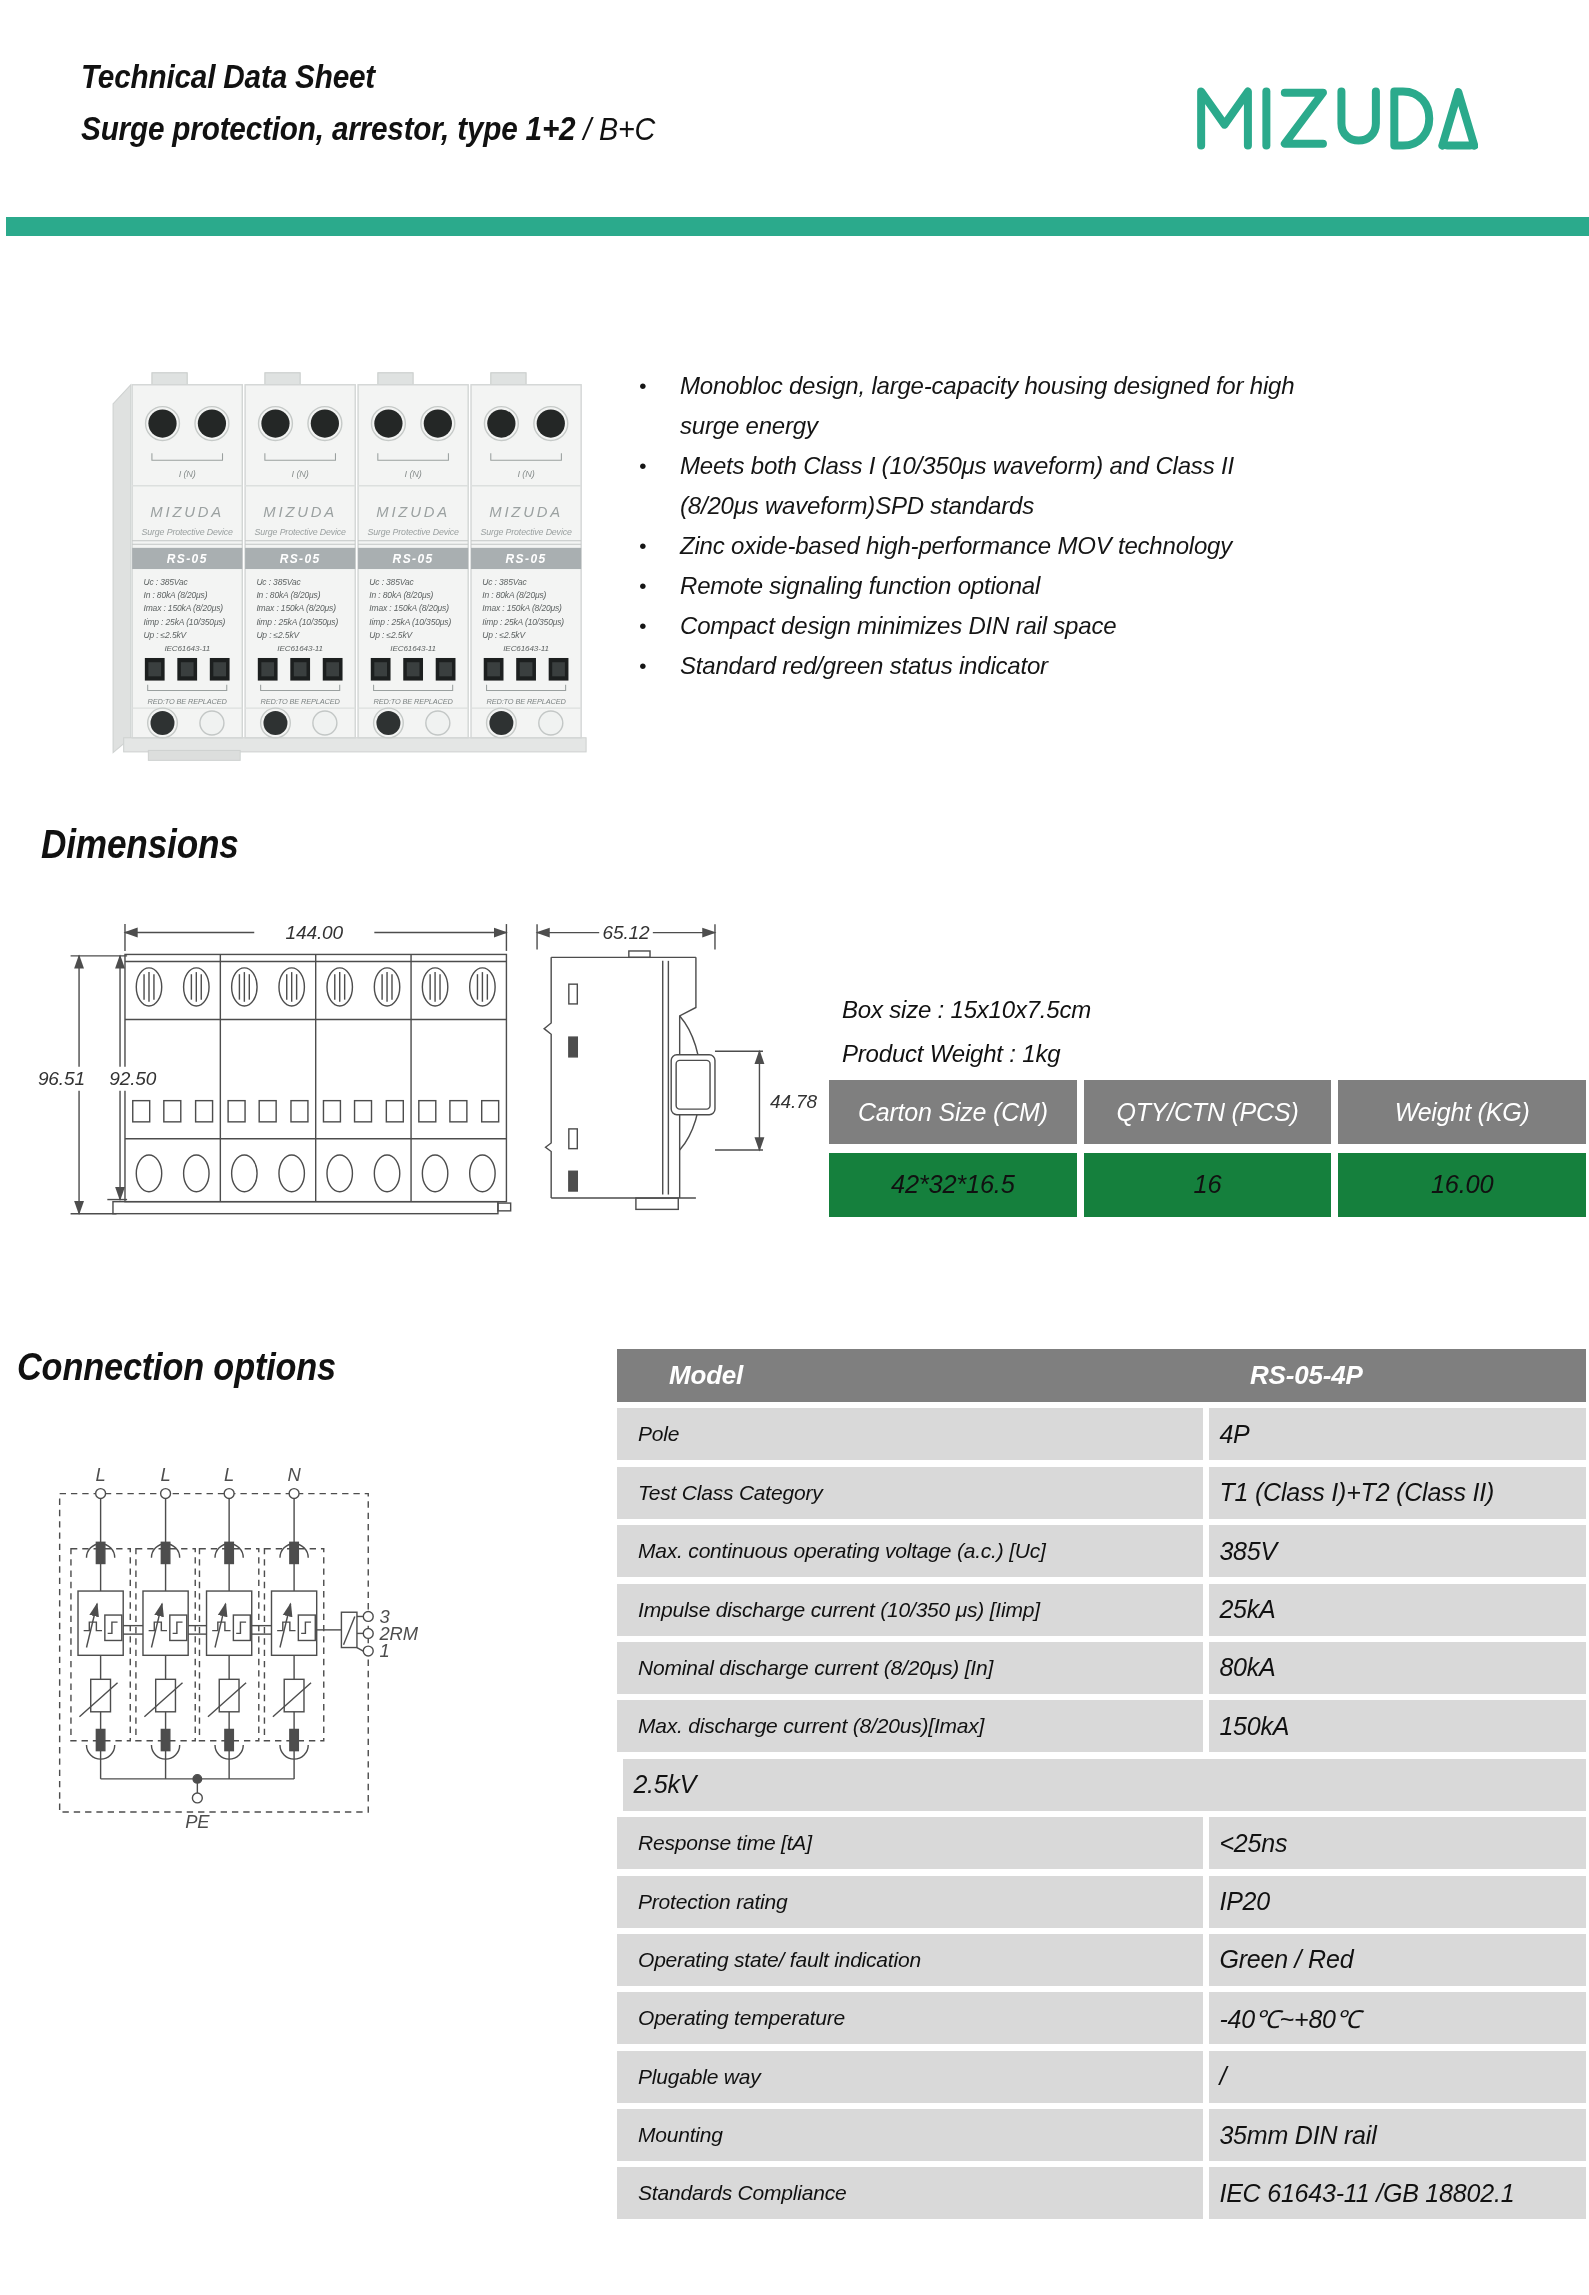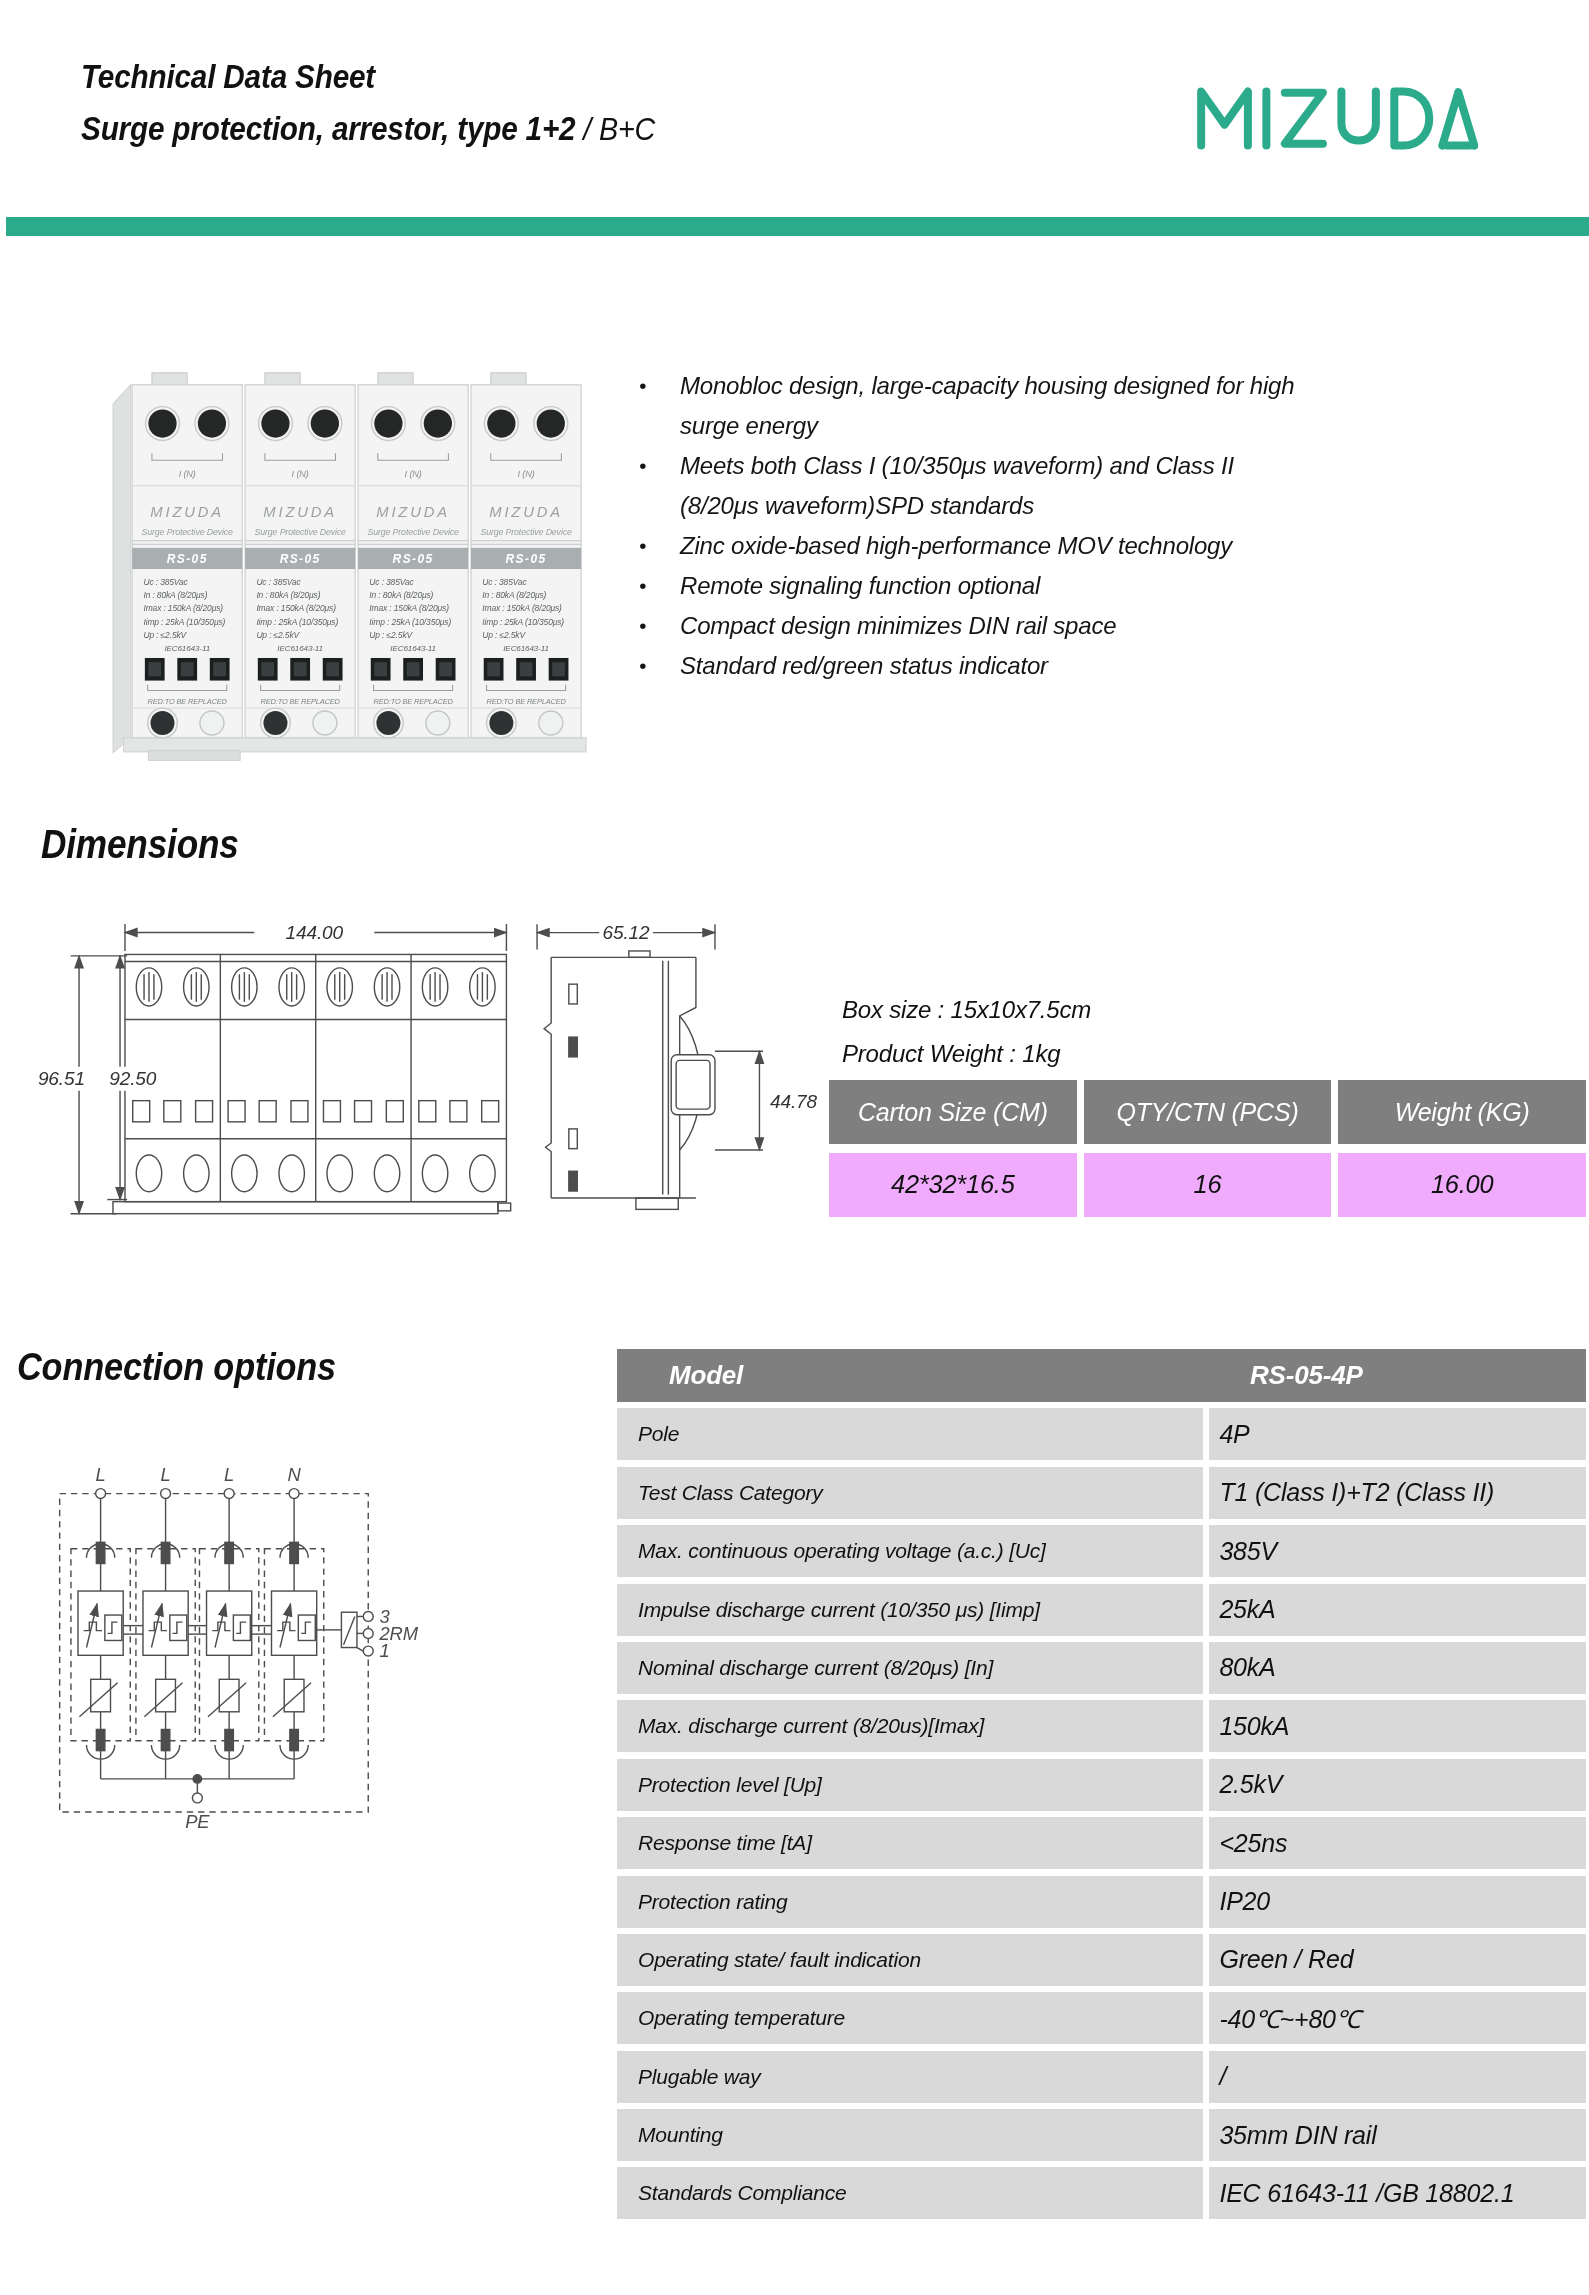--- a/index.html
+++ b/index.html
@@ -20,21 +20,21 @@
   
   .h-dimensions{position:absolute;left:41px;top:822px;font-size:40px;font-weight:700;transform:scaleX(.88);transform-origin:left top;}
   .h-connection{position:absolute;left:17px;top:1345px;font-size:39px;font-weight:700;transform:scaleX(.88);transform-origin:left top;}
   
   .box-info{position:absolute;left:842px;top:988px;font-size:24px;line-height:44px;color:#111;}
   
   .carton-table{position:absolute;left:829px;top:1080px;width:757px;}
   .carton-head{display:grid;grid-template-columns:1fr 1fr 1fr;gap:7px;height:64px;}
   .carton-head>div{background:#7F7F7F;color:#fff;font-size:25px;display:flex;align-items:center;justify-content:center;}
   .carton-row{display:grid;grid-template-columns:1fr 1fr 1fr;gap:7px;height:64px;margin-top:8.5px;}
-  .carton-row>div{background:#f0abfc;color:#111;font-size:25.4px;display:flex;align-items:center;justify-content:center;}
+  .carton-row>div{background:#15803d;color:#111;font-size:25.4px;display:flex;align-items:center;justify-content:center;}
   
   .spec-table{position:absolute;left:617px;top:1349px;width:969px;}
   .spec-head{height:53px;background:#7F7F7F;display:flex;align-items:center;color:#fff;font-weight:700;font-size:26px;padding-left:31px;}
   .spec-head .sh-label{width:592px;padding-left:21px;box-sizing:border-box;}
   .spec-head .sh-value{padding-left:10px;text-align:center;}
   .spec-row{display:flex;height:52px;margin-top:6.4px;}
   .spec-row .sr-label{width:586px;background:#D9D9D9;display:flex;align-items:center;
                       padding-left:21px;box-sizing:border-box;font-size:21px;}
   .spec-row .sr-gap{width:6.4px;background:#fff;flex:0 0 6.4px;}
   .spec-row .sr-value{flex:1;background:#D9D9D9;display:flex;align-items:center;padding-left:10px;font-size:25px;}
@@ -416,21 +416,20 @@
         <div class="sr-label">Nominal discharge current (8/20μs) [In]</div>
         <div class="sr-gap"></div>
         <div class="sr-value">80kA</div>
       </div>
     <div class="spec-row">
         <div class="sr-label">Max. discharge current (8/20us)[Imax]</div>
         <div class="sr-gap"></div>
         <div class="sr-value">150kA</div>
       </div>
     <div class="spec-row">
-        <div class="sr-label">Protection level [Up]</div>
         <div class="sr-gap"></div>
         <div class="sr-value">2.5kV</div>
       </div>
     <div class="spec-row">
         <div class="sr-label">Response time [tA]</div>
         <div class="sr-gap"></div>
         <div class="sr-value">&lt;25ns</div>
       </div>
     <div class="spec-row">
         <div class="sr-label">Protection rating</div>

